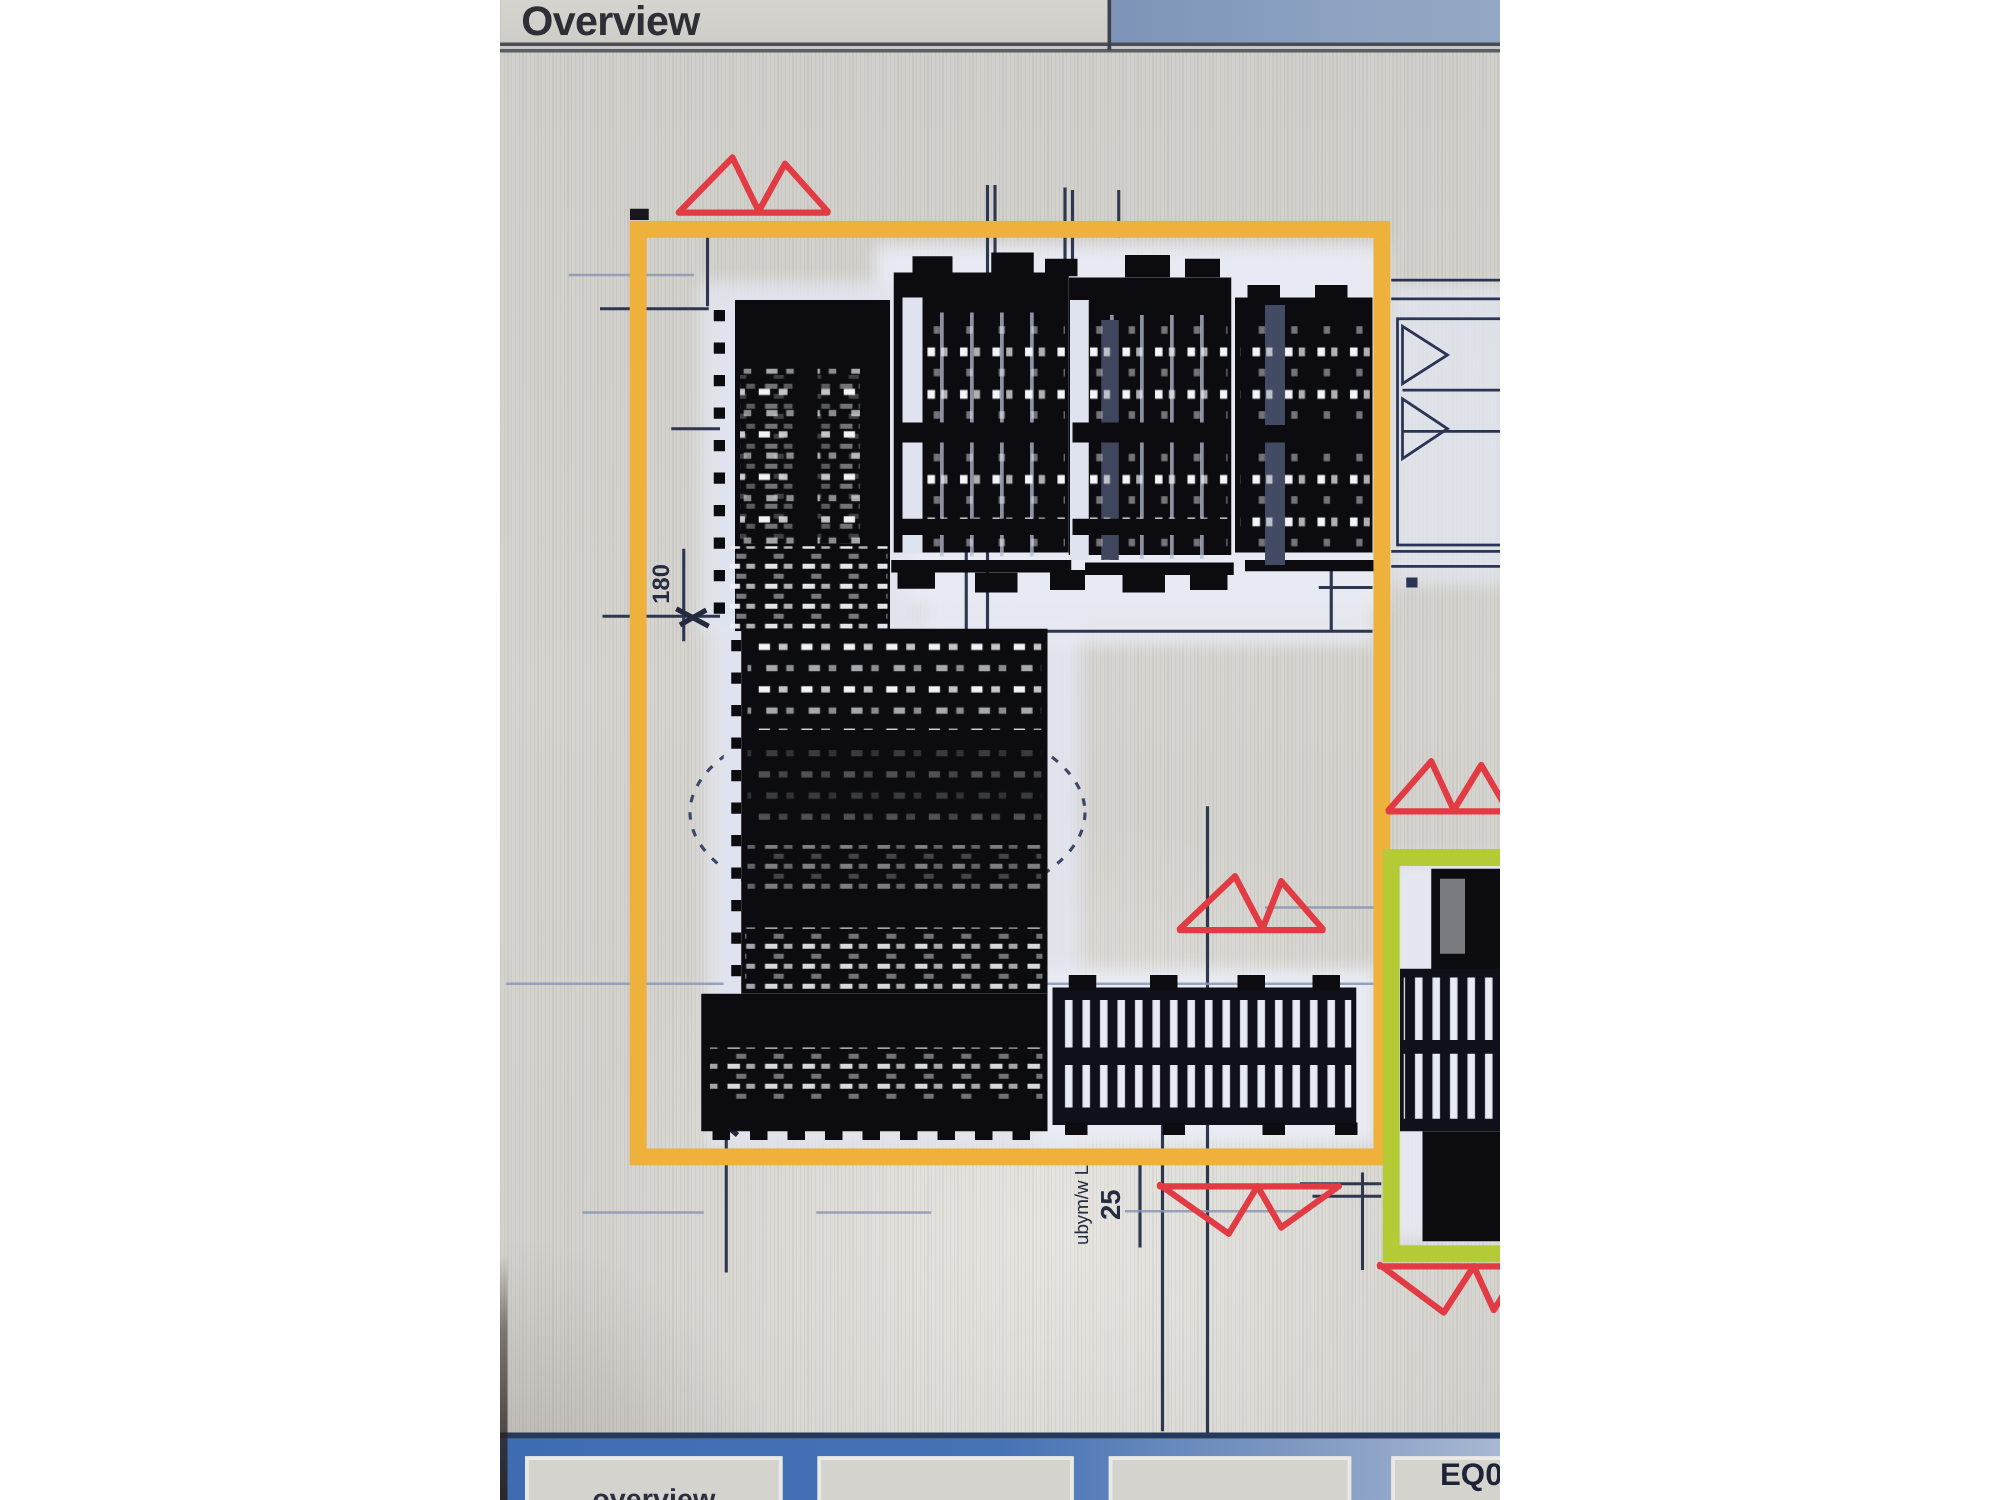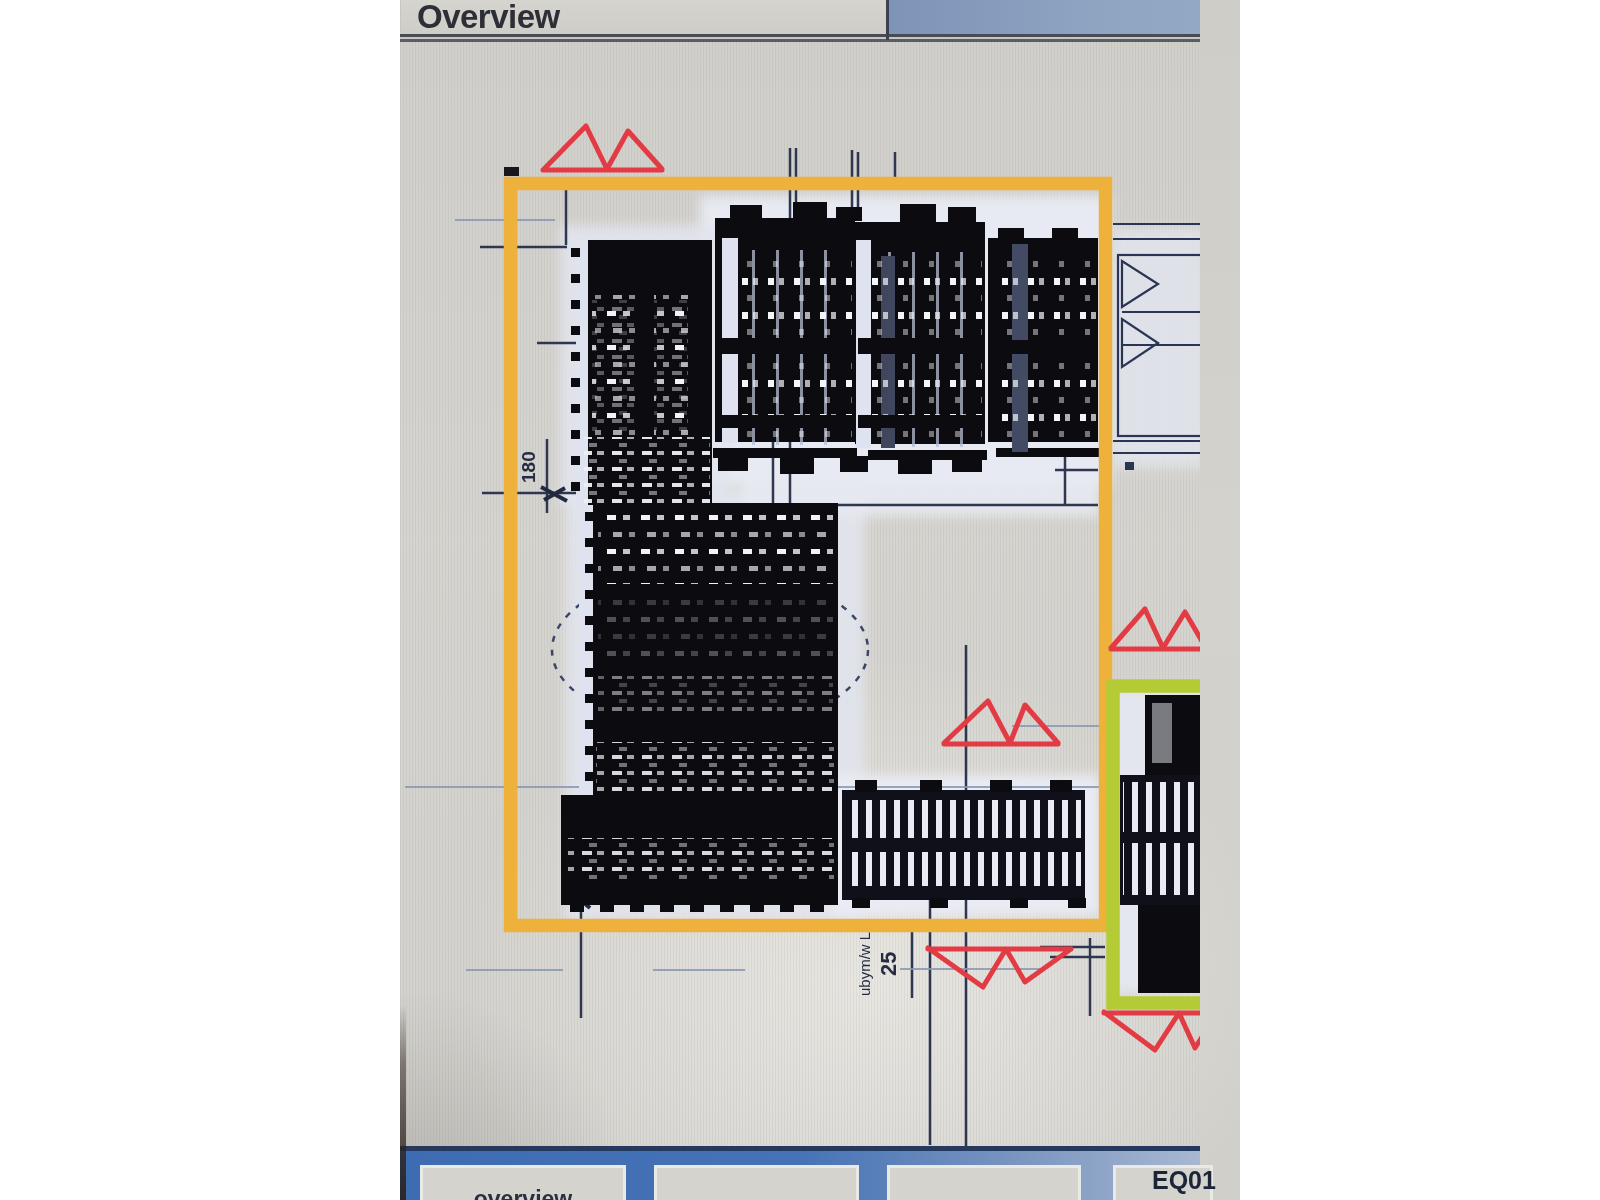--- a/index.html
+++ b/index.html
@@ -4,21 +4,20 @@
 <style>
   html,body{margin:0;padding:0;background:#ffffff;}
   #page{position:relative;width:1600px;height:1200px;background:#ffffff;overflow:hidden;
     font-family:"Liberation Sans",sans-serif;}
   #photo{position:absolute;left:400px;top:0;width:800px;height:1200px;overflow:hidden;filter:blur(0.6px);
     background:
       radial-gradient(75% 42% at 56% 82%, rgba(245,243,237,.6), rgba(245,243,237,0) 65%),
       radial-gradient(145% 120% at 48% 42%, rgba(0,0,0,0) 70%, rgba(55,50,45,.16) 100%),
       radial-gradient(40% 25% at 0% 100%, rgba(50,45,40,.18), rgba(50,45,40,0) 70%),
       linear-gradient(180deg,#cfcdc7,#d4d2cc 45%,#d1cfc9);
-    padding-left: 40px;
   }
   #moire{position:absolute;left:0;top:0;width:800px;height:1200px;
     background:repeating-linear-gradient(90deg, rgba(105,108,128,.07) 0 1px, rgba(255,255,255,.05) 1px 3px);}
   #tabbar{position:absolute;left:1px;top:0;width:486px;height:38px;
     background:linear-gradient(180deg,#d6d4cf,#ceccc7);}
   #tabtext{position:absolute;left:17px;top:-2px;font-size:33px;font-weight:bold;color:#2e2e36;letter-spacing:-.5px;}
   #bluetop{position:absolute;left:489px;top:0;width:311px;height:40px;
     background:linear-gradient(90deg,#7d94b8,#8fa5c2 70%,#93a8c4);}
   #tabline{position:absolute;left:0;top:34px;width:800px;height:8px;background:linear-gradient(180deg,#4a4c55 0 38%,#c8c6c1 38% 62%,#5a5c66 62%);}
   #tabvline{position:absolute;left:486px;top:0;width:3px;height:40px;background:#3c4250;}

